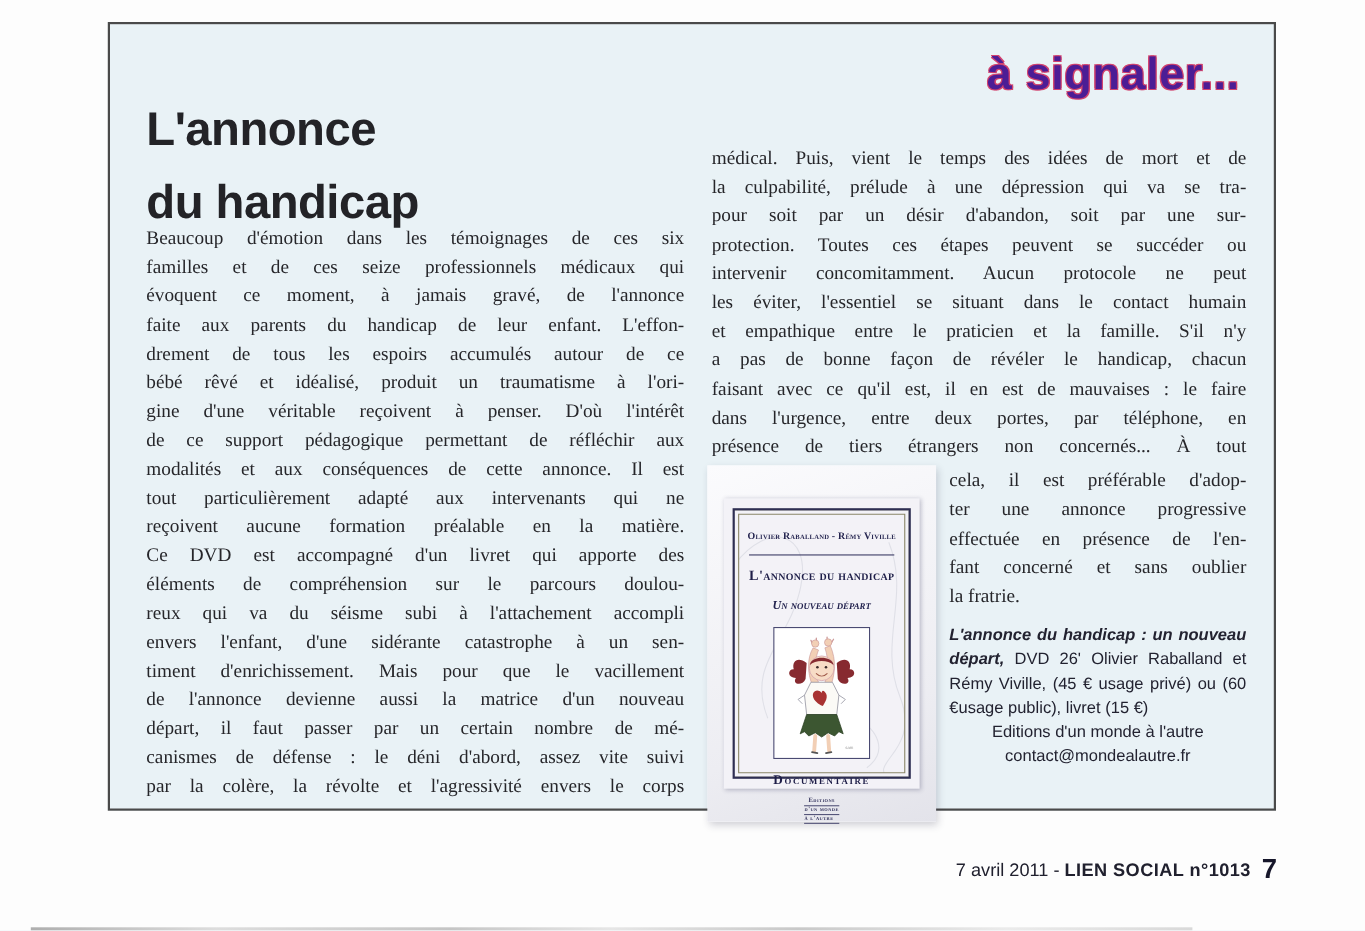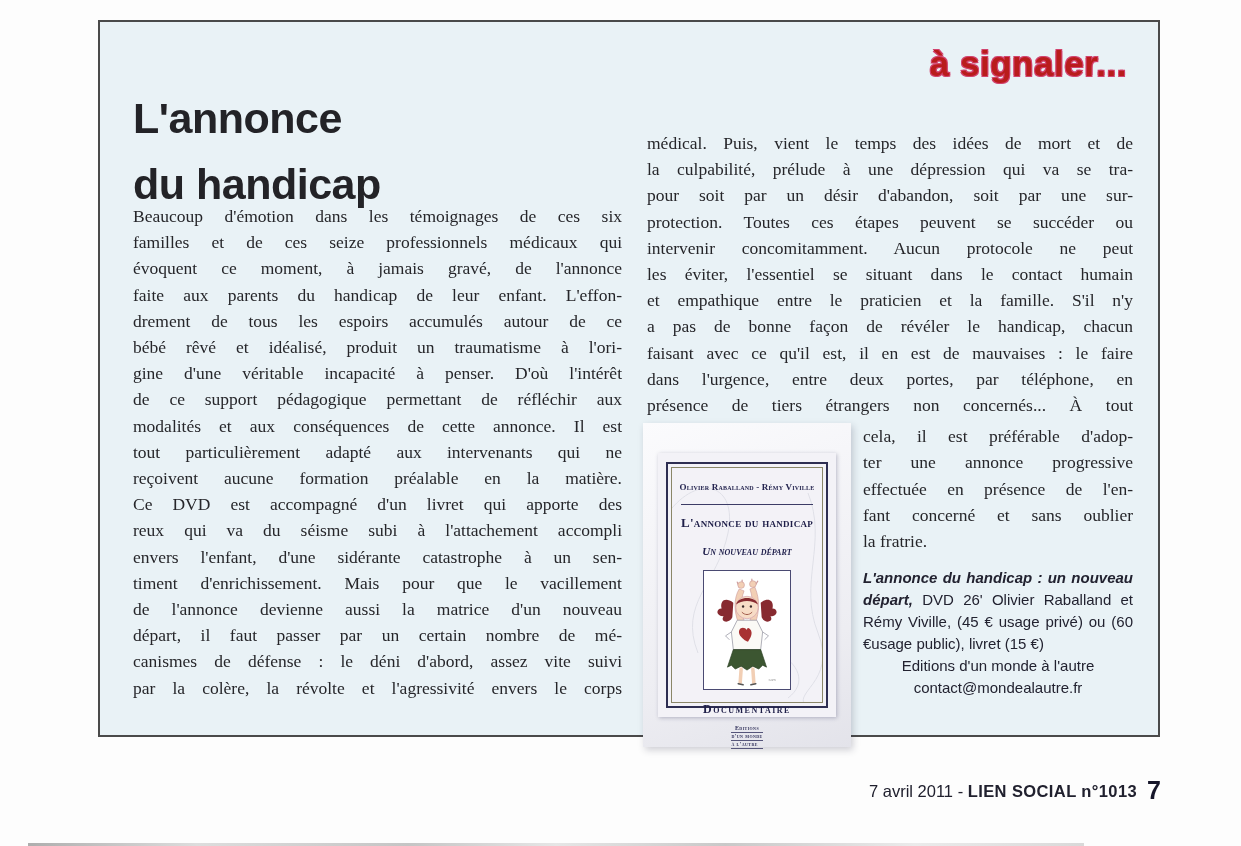--- a/index.html
+++ b/index.html
@@ -8,21 +8,21 @@
     background:#fdfdfd;font-family:"Liberation Sans",sans-serif;
   }
   
   .panel{
     position:absolute;left:98px;top:20px;width:1062px;height:717px;
     background:#e9f2f6;border:2px solid #4a4a4a;box-sizing:border-box;
   }
   
   .section-label{
     position:absolute;top:22px;right:31px;
-    font-size:35px;font-weight:700;letter-spacing:0.5px;color:#b91c1c;
+    font-size:41px;font-weight:700;letter-spacing:0.5px;color:#4c1d95;
     text-shadow:1px 1px 0 #d2436e,-1px 1px 0 #d2436e,1px -1px 0 #d2436e,-1px -1px 0 #d2436e;
   }
   
   .title{
     position:absolute;left:33px;top:56px;margin:0;
     font-size:43px;line-height:51px;font-weight:600;letter-spacing:-0.5px;color:#232327;
   }
   .title .t-line{display:block;margin-top:15px;}
   
   .col-left,.col-right{
@@ -114,26 +114,27 @@
     <span class="t-line">du handicap</span>
   </h1>
 
   <div class="col-left lines justify-all">
       <div class="line">Beaucoup d'émotion dans les témoignages de ces six</div>
       <div class="line">familles et de ces seize professionnels médicaux qui</div>
       <div class="line">évoquent ce moment, à jamais gravé, de l'annonce</div>
       <div class="line">faite aux parents du handicap de leur enfant. L'effon-</div>
       <div class="line">drement de tous les espoirs accumulés autour de ce</div>
       <div class="line">bébé rêvé et idéalisé, produit un traumatisme à l'ori-</div>
-      <div class="line">gine d'une véritable incapacité à penser. D'où l'intérêt</div>
+      <div class="line">gine d'une véritable reçoivent à penser. D'où l'intérêt</div>
       <div class="line">de ce support pédagogique permettant de réfléchir aux</div>
       <div class="line">modalités et aux conséquences de cette annonce. Il est</div>
       <div class="line">tout particulièrement adapté aux intervenants qui ne</div>
       <div class="line">reçoivent aucune formation préalable en la matière.</div>
       <div class="line">Ce DVD est accompagné d'un livret qui apporte des</div>
+      <div class="line">éléments de compréhension sur le parcours doulou-</div>
       <div class="line">reux qui va du séisme subi à l'attachement accompli</div>
       <div class="line">envers l'enfant, d'une sidérante catastrophe à un sen-</div>
       <div class="line">timent d'enrichissement. Mais pour que le vacillement</div>
       <div class="line">de l'annonce devienne aussi la matrice d'un nouveau</div>
       <div class="line">départ, il faut passer par un certain nombre de mé-</div>
       <div class="line">canismes de défense : le déni d'abord, assez vite suivi</div>
       <div class="line">par la colère, la révolte et l'agressivité envers le corps</div>
     </div>
 
   <div class="col-right">

